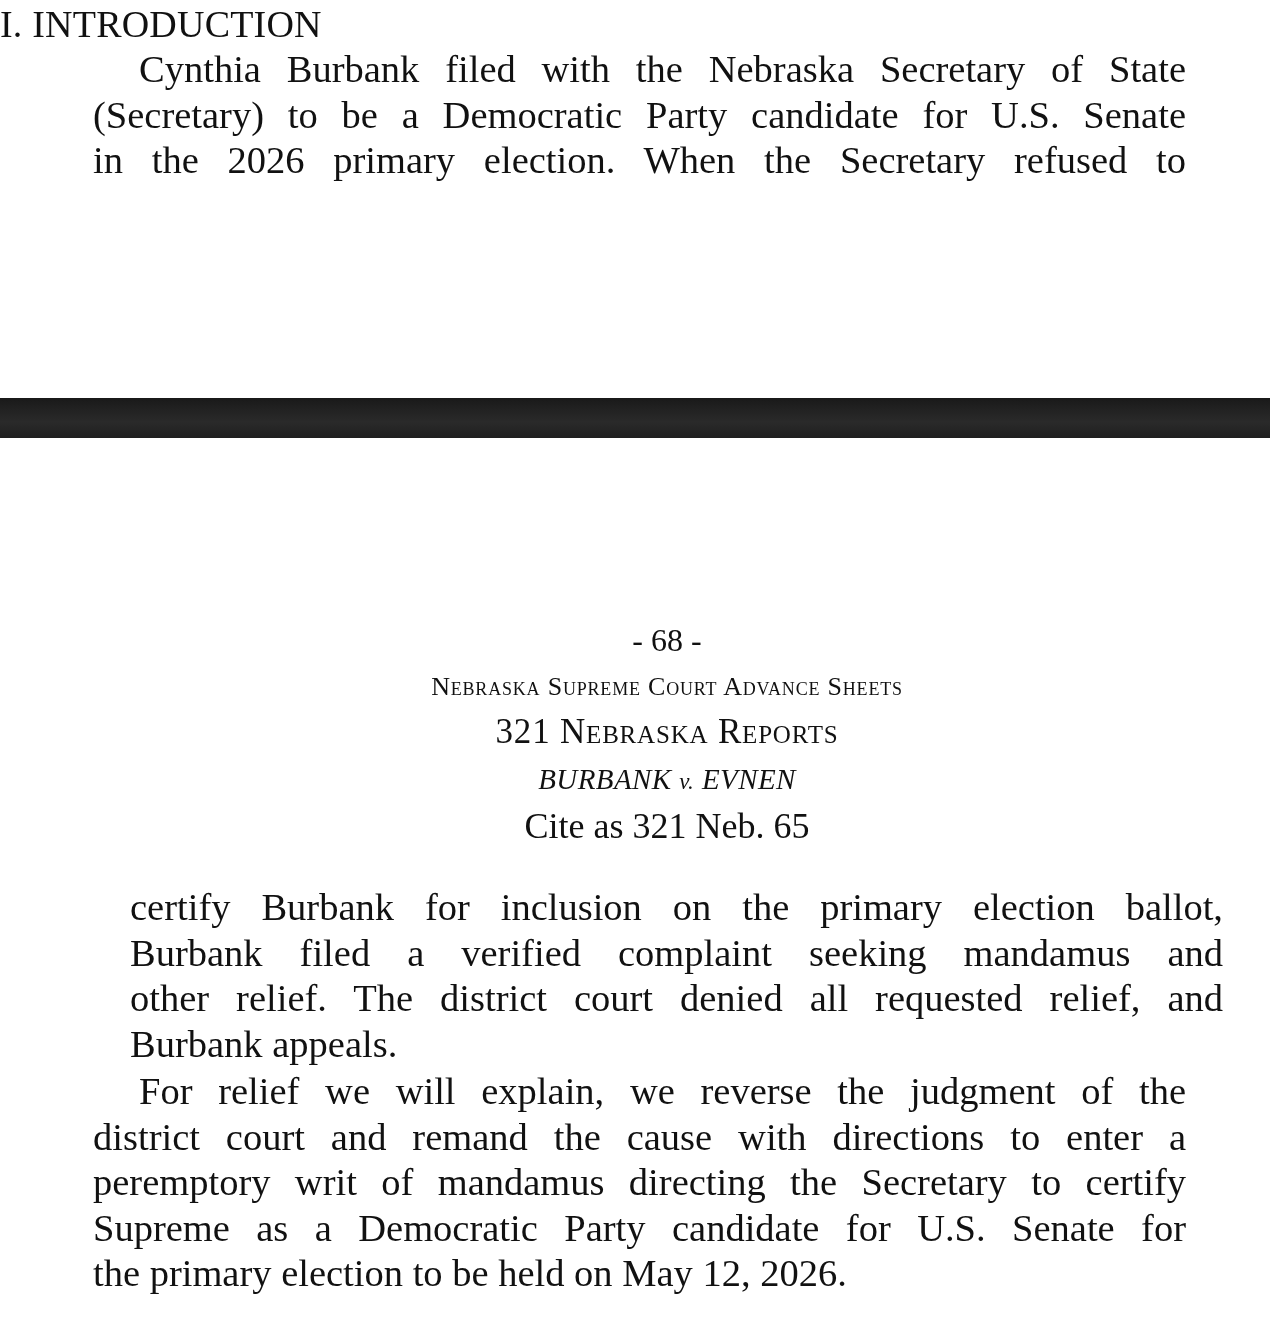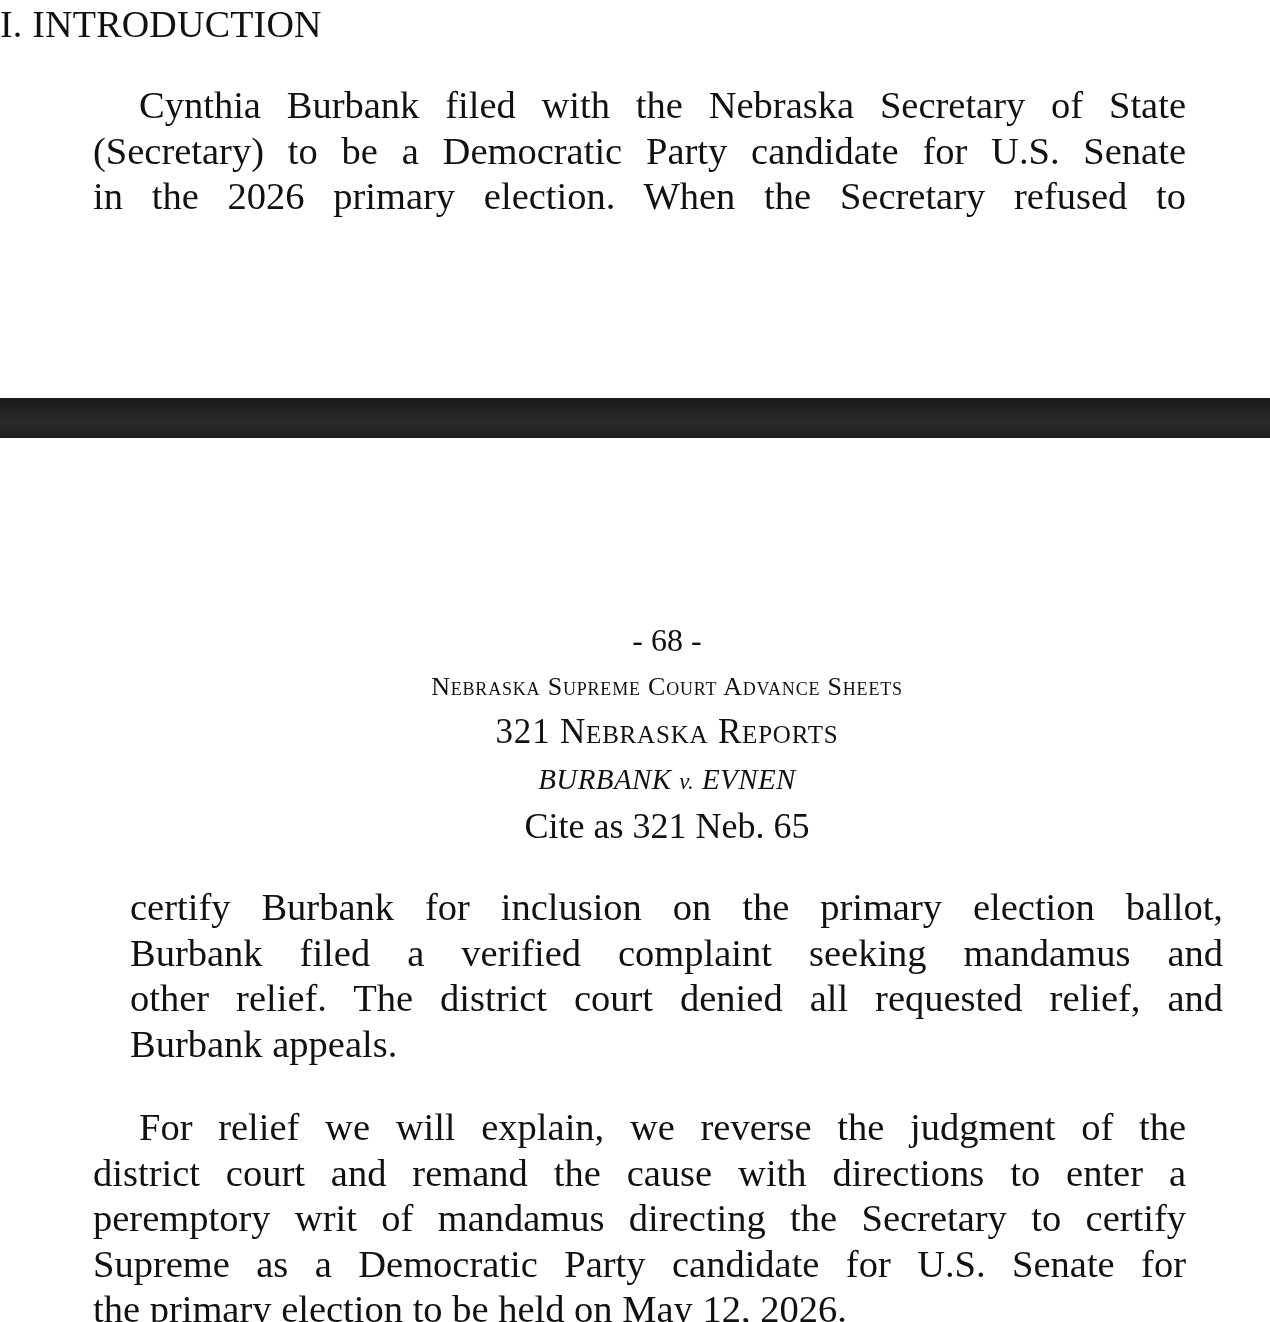--- a/index.html
+++ b/index.html
@@ -46,21 +46,20 @@
       display: block;
       text-align: justify;
       text-align-last: justify;
       white-space: nowrap;
     }
     .body-text .line.last {
       text-align-last: left;
     }
     .body-text .line.indent {
       padding-left: 46px;
-      margin-top: 36px;
     }
     .top-para {
       top: 47px;
     }
     .page-divider {
       position: absolute;
       left: 0;
       top: 398px;
       width: 1270px;
       height: 40px;

